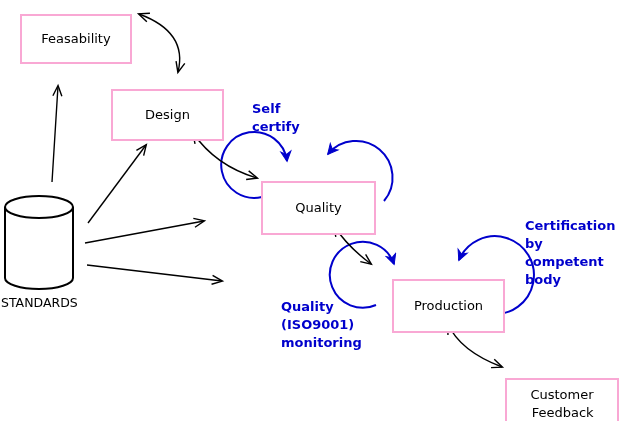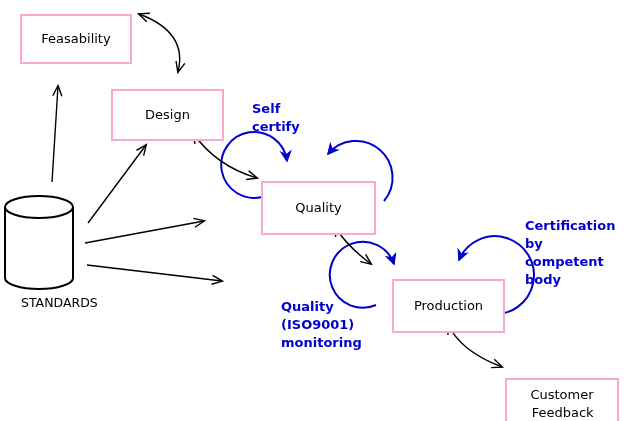--- a/index.html
+++ b/index.html
@@ -39,21 +39,20 @@
   }
   .ann-self-certify{left:252px;top:100px;}
   .ann-certification{left:357px;top:100px;}
   .ann-quality{left:281px;top:298px;}
   .ann-surveillance{left:525px;top:217px;}
   .label-standards{
     position:absolute;
     left:1px;top:295px;
     color:#000000;font-size:12.5px;
     z-index:3;
-    padding-left:20px;
   }
 </style>
 </head>
 <body>
 
 <div class="stage">
 
   <svg width="633" height="421" viewBox="0 0 633 421">
     <defs>
       <marker id="ah-black-end" markerWidth="16" markerHeight="14" refX="12" refY="6" orient="auto" markerUnits="userSpaceOnUse">

